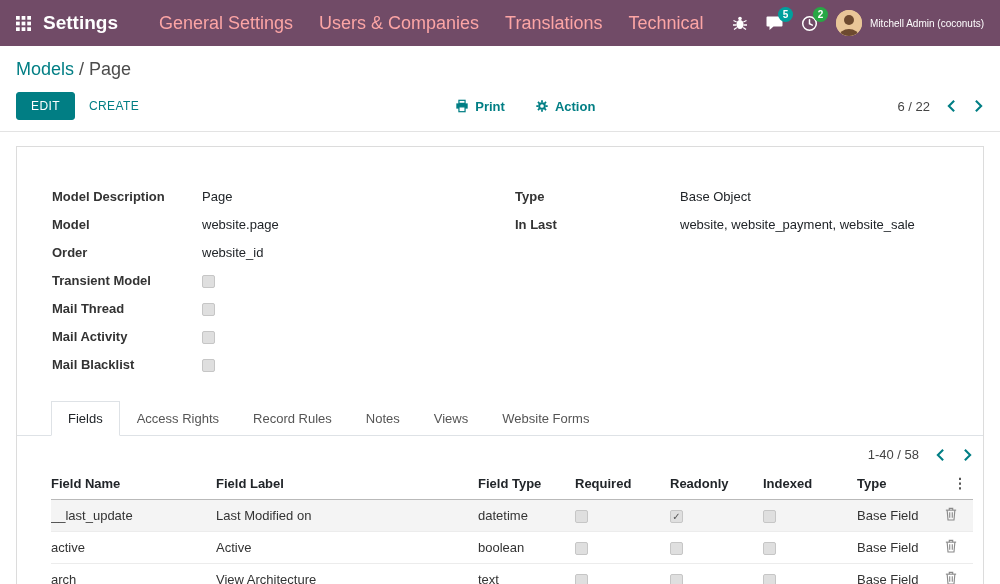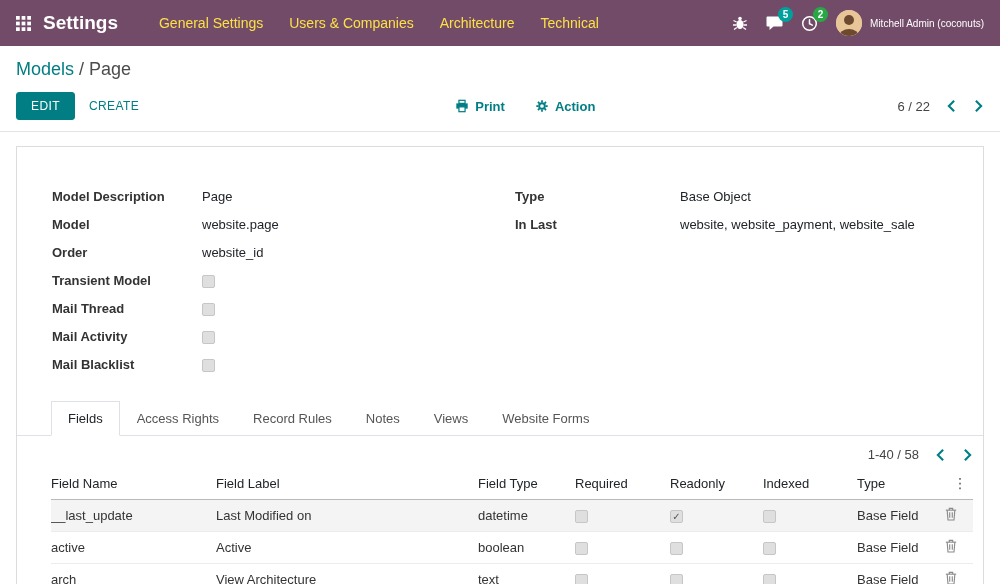--- a/index.html
+++ b/index.html
@@ -11,21 +11,21 @@
   }
 
   
   .navbar {
     height:46px; background:var(--navbar_bg,#714B67);
     display:flex; align-items:center; padding:0 16px; color:#fff;
   }
   .apps-icon { display:flex; align-items:center; cursor:pointer; }
   .app-name { font-size:19px; font-weight:bold; margin:0 28px 0 12px; cursor:pointer; }
   .menu { display:flex; }
-  .menu-item { padding:6px 13px; font-size:14px; color:#fde047; cursor:pointer; white-space:nowrap; }
+  .menu-item { padding:6px 13px; font-size:18px; color:#fca5a5; cursor:pointer; white-space:nowrap; }
   .nav-right { margin-left:auto; display:flex; align-items:center; gap:18px; }
   .icon-btn { position:relative; display:flex; align-items:center; cursor:pointer; }
   .badge {
     position:absolute; top:-8px; right:-10px; min-width:15px; height:15px;
     border-radius:8px; font-size:10px; line-height:15px; text-align:center;
     padding:0 4px; color:#fff; font-weight:bold;
   }
   .badge.msgs { background:var(--messages_badge,#00a09d); }
   .badge.acts { background:var(--activities_badge,#28a745); }
   .user-menu { display:flex; align-items:center; gap:8px; font-size:10px; cursor:pointer; }
@@ -81,21 +81,21 @@
     padding:9px 16px; border:1px solid transparent; margin-bottom:-1px;
     color:#555; font-size:13px; cursor:pointer; white-space:nowrap;
   }
   .tab.active { background:#fff; border-color:#dee2e6 #dee2e6 #fff; color:#212529; }
 
   
   .list-area { padding:0 10px 0 34px; }
   .list-pager { display:flex; justify-content:flex-end; align-items:center; gap:16px; padding:11px 0 5px; color:#444; }
   table { width:100%; border-collapse:collapse; font-size:13px; table-layout:fixed; }
   th {
-    font-weight:normal; text-align:left; padding:8px 6px 8px 0;
+    font-weight:bold; text-align:left; padding:8px 6px 8px 0;
     border-bottom:1px solid #b9b9b9; color:#212529; cursor:pointer;
   }
   td { padding:7px 6px 7px 0; border-bottom:1px solid #ececec; color:#333; overflow:hidden; white-space:nowrap; }
   tbody tr { cursor:pointer; }
   tbody tr:first-child { background:#f4f4f4; }
   th.kebab { text-align:right; color:#555; font-size:14px; cursor:pointer; }
   td.actions { text-align:center; }
   .trash-btn { background:none; border:none; padding:0; cursor:pointer; display:inline-flex; }
 
   svg { display:block; }
@@ -116,21 +116,21 @@
         <rect x="0" y="12" width="4" height="4"></rect>
           <rect x="6" y="12" width="4" height="4"></rect>
           <rect x="12" y="12" width="4" height="4"></rect>
       </g>
     </svg>
   </span>
   <span class="app-name">Settings</span>
   <nav class="menu">
     <span class="menu-item">General Settings</span>
     <span class="menu-item">Users &amp; Companies</span>
-    <span class="menu-item">Architecture</span>
+    <span class="menu-item">Translations</span>
     <span class="menu-item">Technical</span>
   </nav>
   <div class="nav-right">
     <span class="icon-btn">
       <svg width="16" height="16" viewBox="0 0 16 16" fill="none" stroke="#fff" stroke-width="1.3">
         <ellipse cx="8" cy="9.5" rx="3.6" ry="4.6" fill="#fff" stroke="none"></ellipse>
         <circle cx="8" cy="3.5" r="1.8" fill="#fff" stroke="none"></circle>
         <path d="M4.6 7 L1.5 5.5 M4.4 10 L1 10 M4.8 12.5 L2 14.5 M11.4 7 L14.5 5.5 M11.6 10 L15 10 M11.2 12.5 L14 14.5"></path>
       </svg>
     </span>

